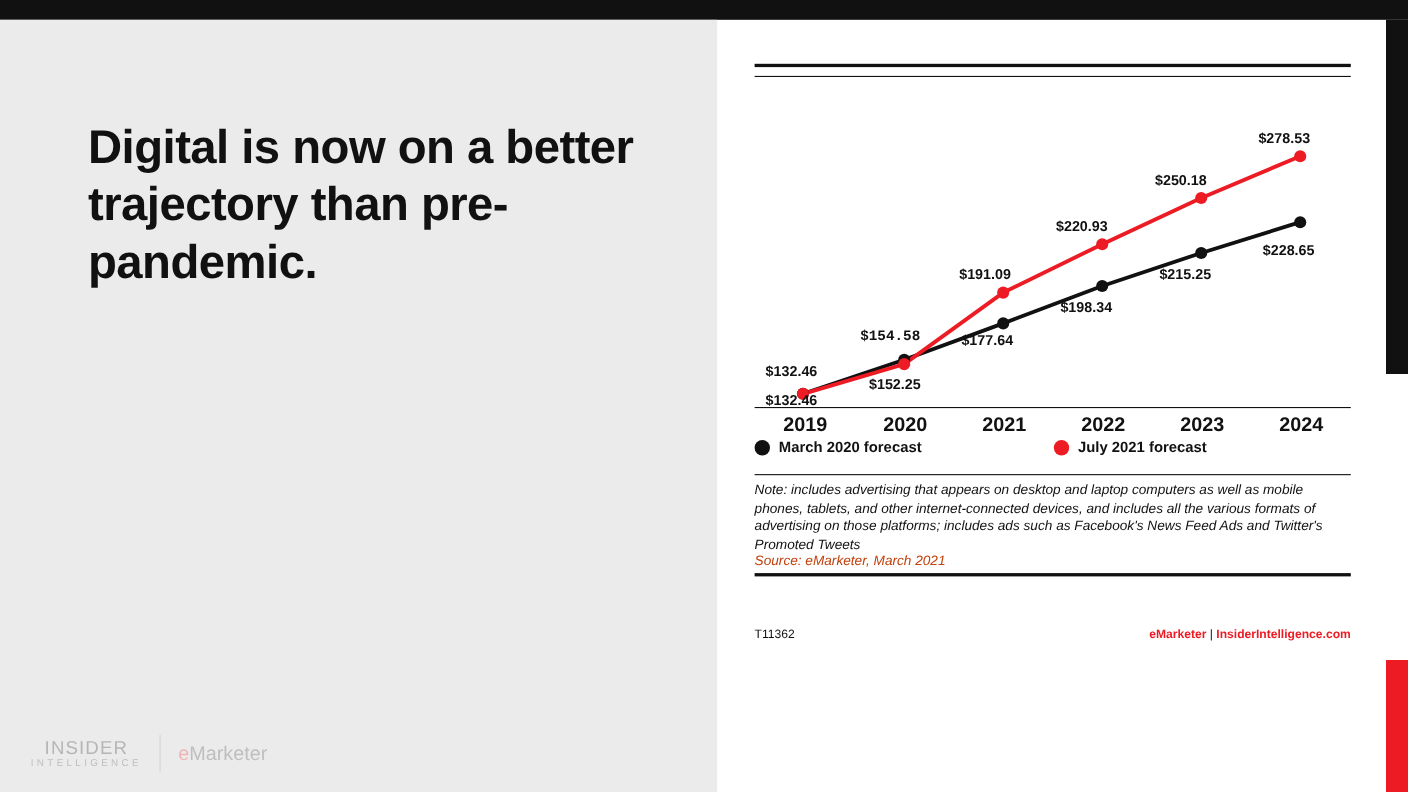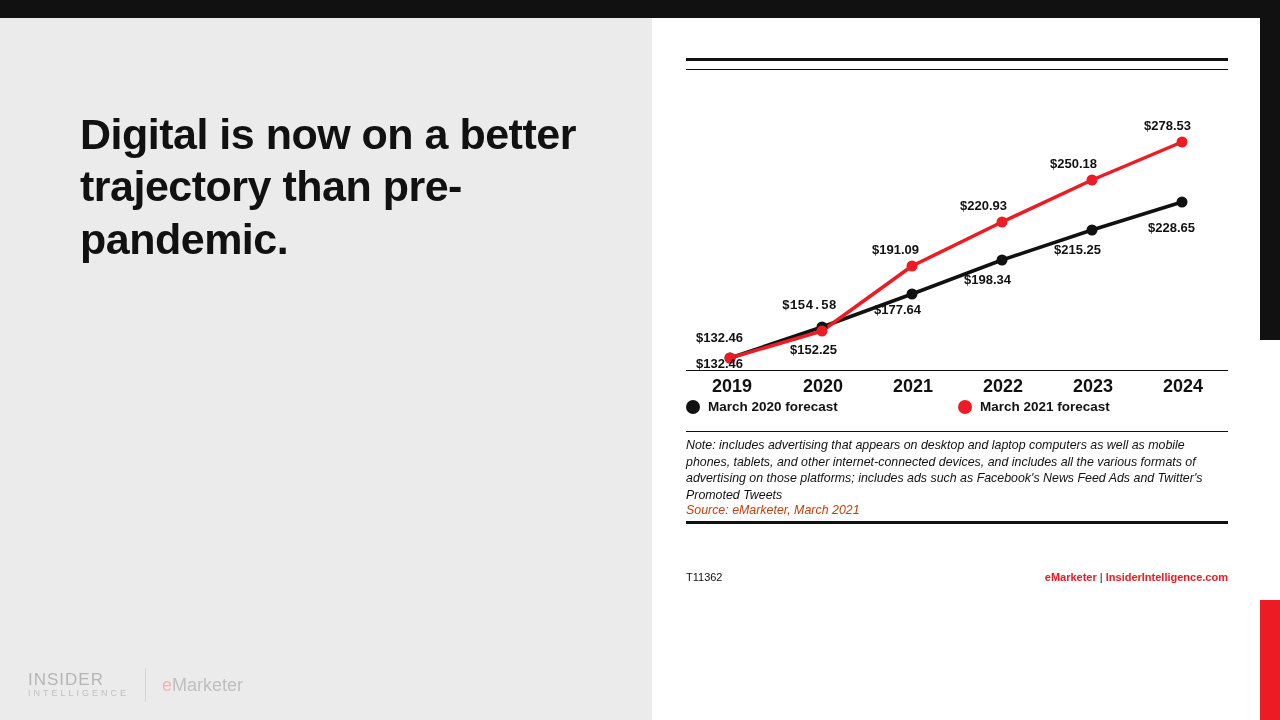--- a/index.html
+++ b/index.html
@@ -63,20 +63,21 @@
     bottom: 18px;
     display: flex;
     align-items: center;
     gap: 16px;
     opacity: 0.55;
   }
   .logo-ins {
     display: flex;
     flex-direction: column;
     line-height: 1.1;
+    text-align: center;
   }
   .logo-ins .l1 {
     font-size: 17px;
     color: #8a8a8a;
     letter-spacing: 1px;
   }
   .logo-ins .l2 {
     font-size: 9px;
     color: #9b9b9b;
     letter-spacing: 3px;
@@ -282,21 +283,21 @@
       <span class="xtick" style="left:497px;">2024</span>
     </div>
 
     <div class="legend">
       <div class="legend-item" style="left:0px;">
         <span class="dot black"></span>
         <span>March 2020 forecast</span>
       </div>
       <div class="legend-item" style="left:272px;">
         <span class="dot red"></span>
-        <span>March 2021 forecast</span>
+        <span>July 2021 forecast</span>
       </div>
     </div>
 
     <div class="rule-thin"></div>
     <div class="note">Note: includes advertising that appears on desktop and laptop computers as well as mobile phones, tablets, and other internet-connected devices, and includes all the various formats of advertising on those platforms; includes ads such as Facebook's News Feed Ads and Twitter's Promoted Tweets</div>
     <div class="source">Source: eMarketer, March 2021</div>
     <div class="rule-bottom"></div>
 
     <div class="footer">
       <span class="code">T11362</span>

